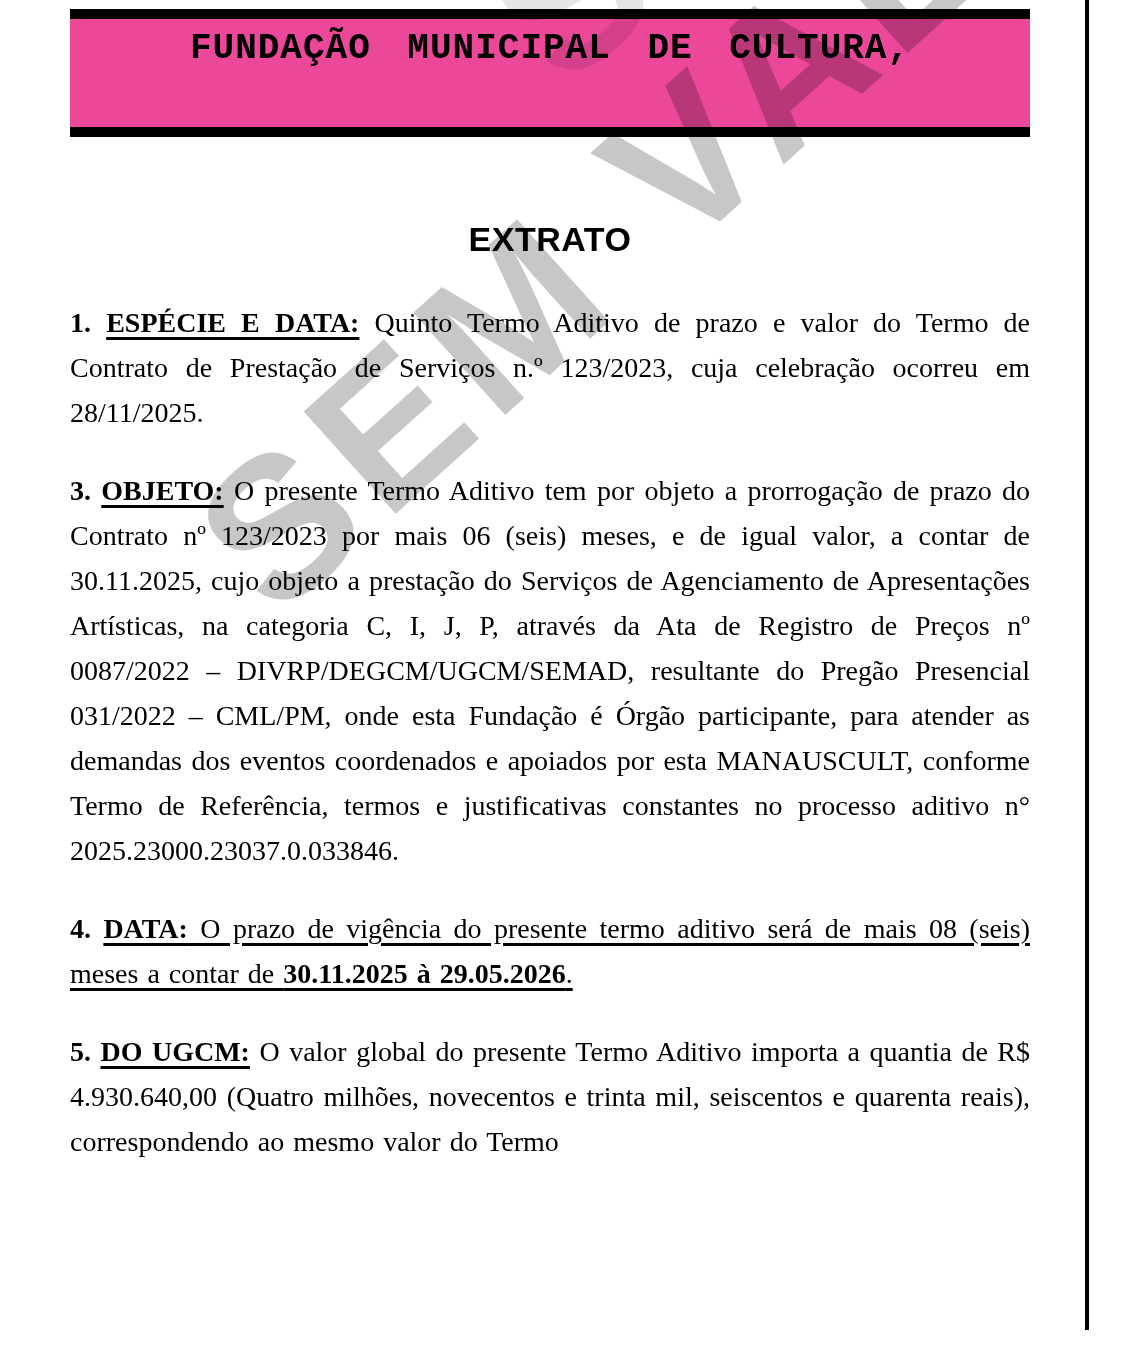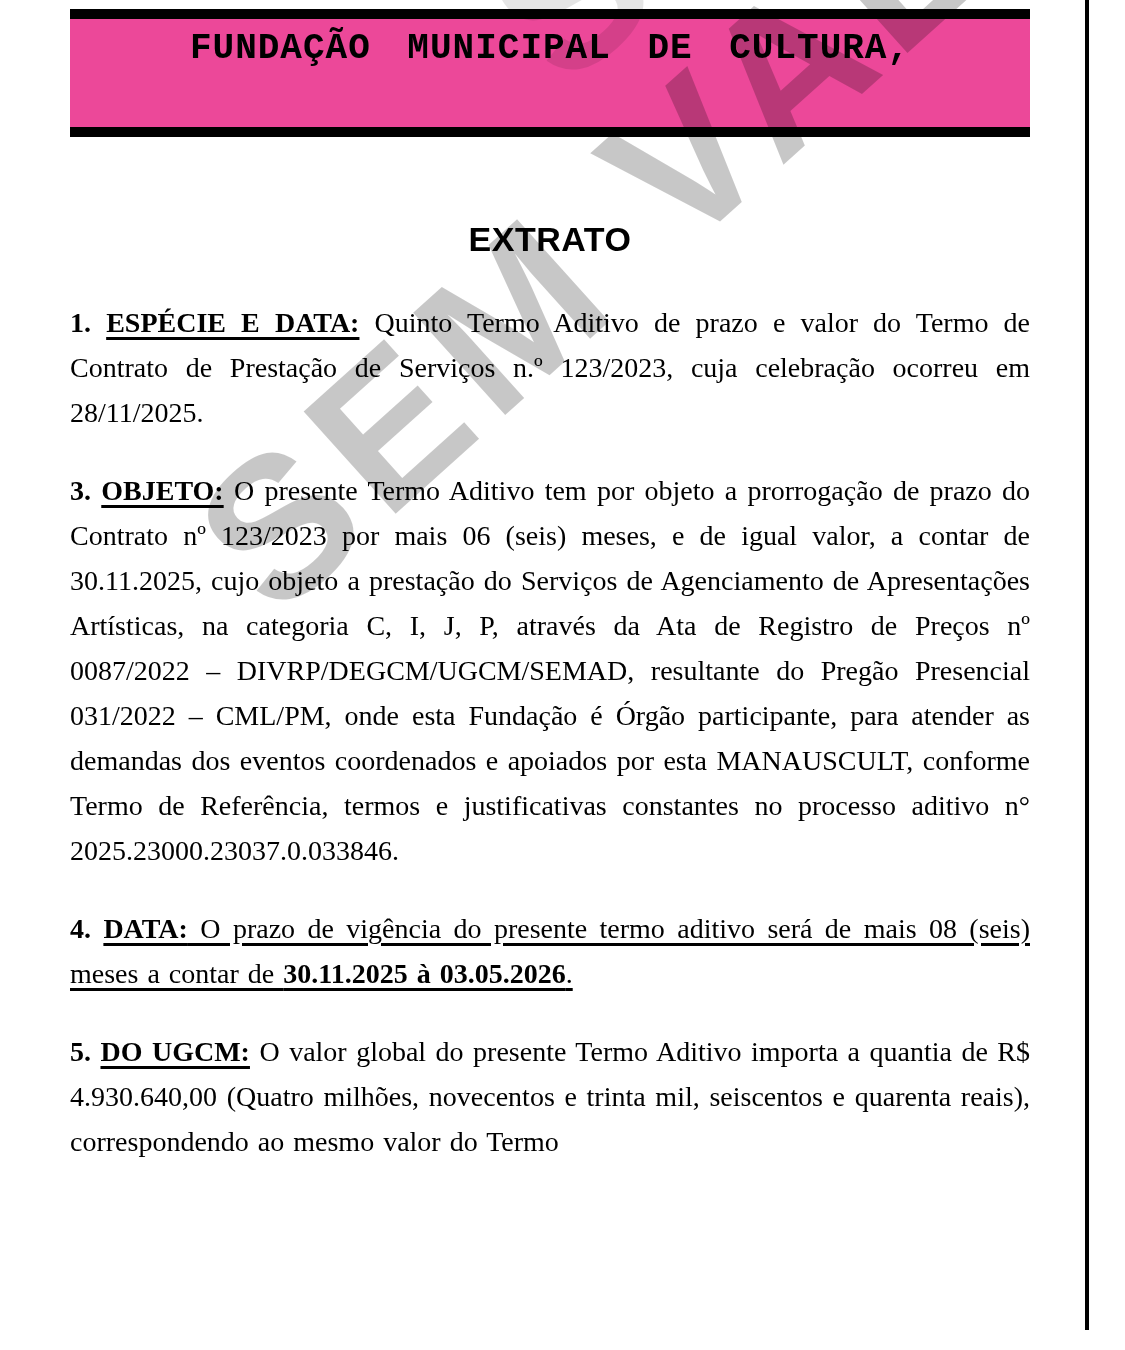--- a/index.html
+++ b/index.html
@@ -127,21 +127,21 @@
         <div class="band-title">FUNDAÇÃO MUNICIPAL DE CULTURA,</div>
       </div>
       <div class="bar"></div>
     </div>
 
     <div class="doc-title">EXTRATO</div>
 
     <div id="sections">
         <p class="section"><span class="b">1. </span><span class="b u">ESPÉCIE E DATA:</span><span> Quinto Termo Aditivo de prazo e valor do Termo de Contrato de Prestação de Serviços n.º 123/2023, cuja celebração ocorreu em 28/11/2025.</span></p>
         <p class="section"><span class="b">3. </span><span class="b u">OBJETO:</span><span> O presente Termo Aditivo tem por objeto a prorrogação de prazo do Contrato nº 123/2023 por mais 06 (seis) meses, e de igual valor, a contar de 30.11.2025, cujo objeto a prestação do Serviços de Agenciamento de Apresentações Artísticas, na categoria C, I, J, P, através da Ata de Registro de Preços nº 0087/2022 – DIVRP/DEGCM/UGCM/SEMAD, resultante do Pregão Presencial 031/2022 – CML/PM, onde esta Fundação é Órgão participante, para atender as demandas dos eventos coordenados e apoiados por esta MANAUSCULT, conforme Termo de Referência, termos e justificativas constantes no processo aditivo n° 2025.23000.23037.0.033846.</span></p>
-        <p class="section"><span class="b">4. </span><span class="b u">DATA:</span><span class="u"> O prazo de vigência do presente termo aditivo será de mais 08 (seis) meses a contar de </span><span class="b u">30.11.2025 à 03.05.2026</span><span class="u">.</span></p>
+        <p class="section"><span class="b">4. </span><span class="b u">DATA:</span><span class="u"> O prazo de vigência do presente termo aditivo será de mais 08 (seis) meses a contar de </span><span class="b u">30.11.2025 à 29.05.2026</span><span class="u">.</span></p>
         <p class="section"><span class="b">5. </span><span class="b u">DO UGCM:</span><span> O valor global do presente Termo Aditivo importa a quantia de R$ 4.930.640,00 (Quatro milhões, novecentos e trinta mil, seiscentos e quarenta reais), correspondendo ao mesmo valor do Termo</span></p>
       </div>
 
   </div>
 
   <div class="col-rule"></div>
 
 </div>
 
 </body></html>

